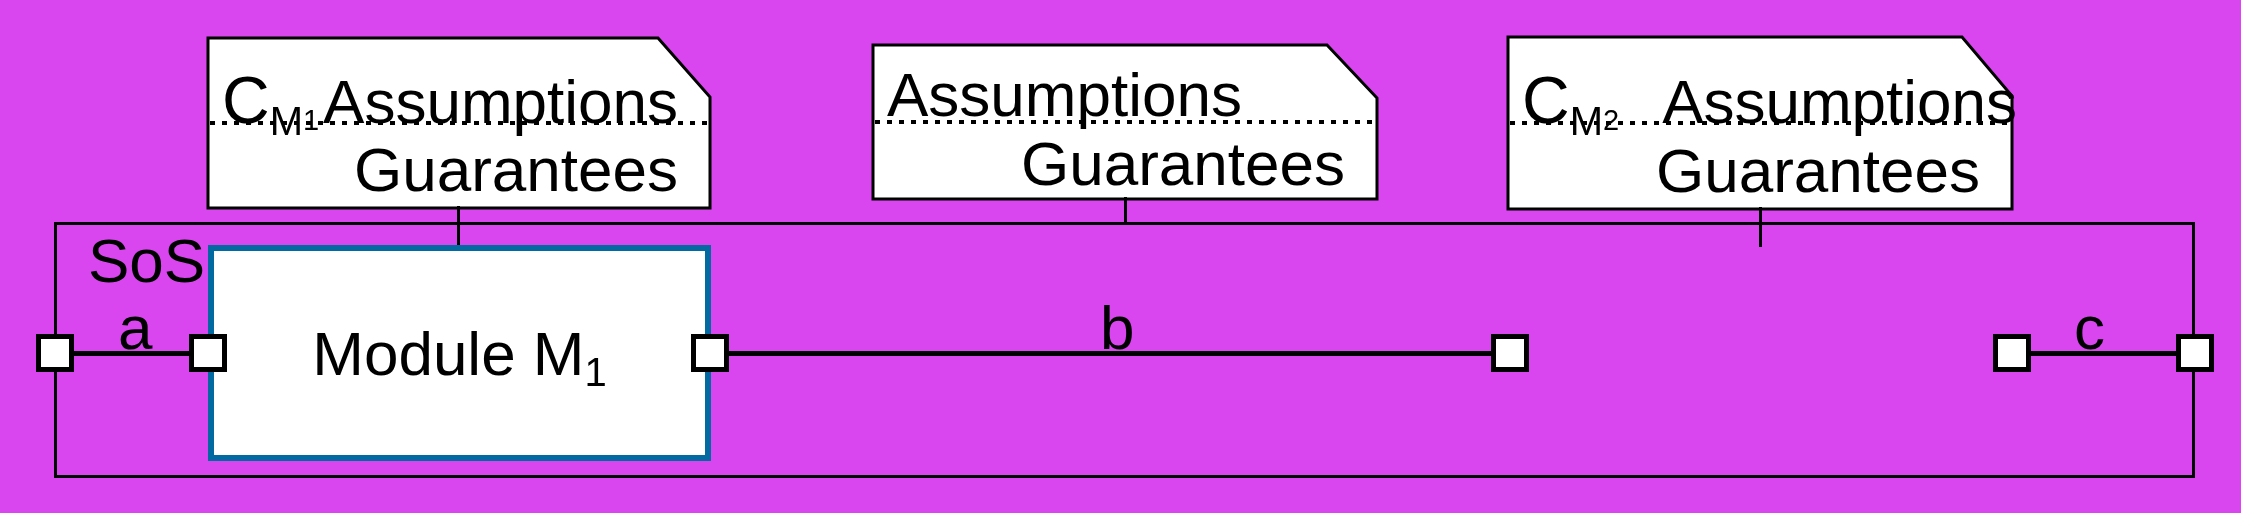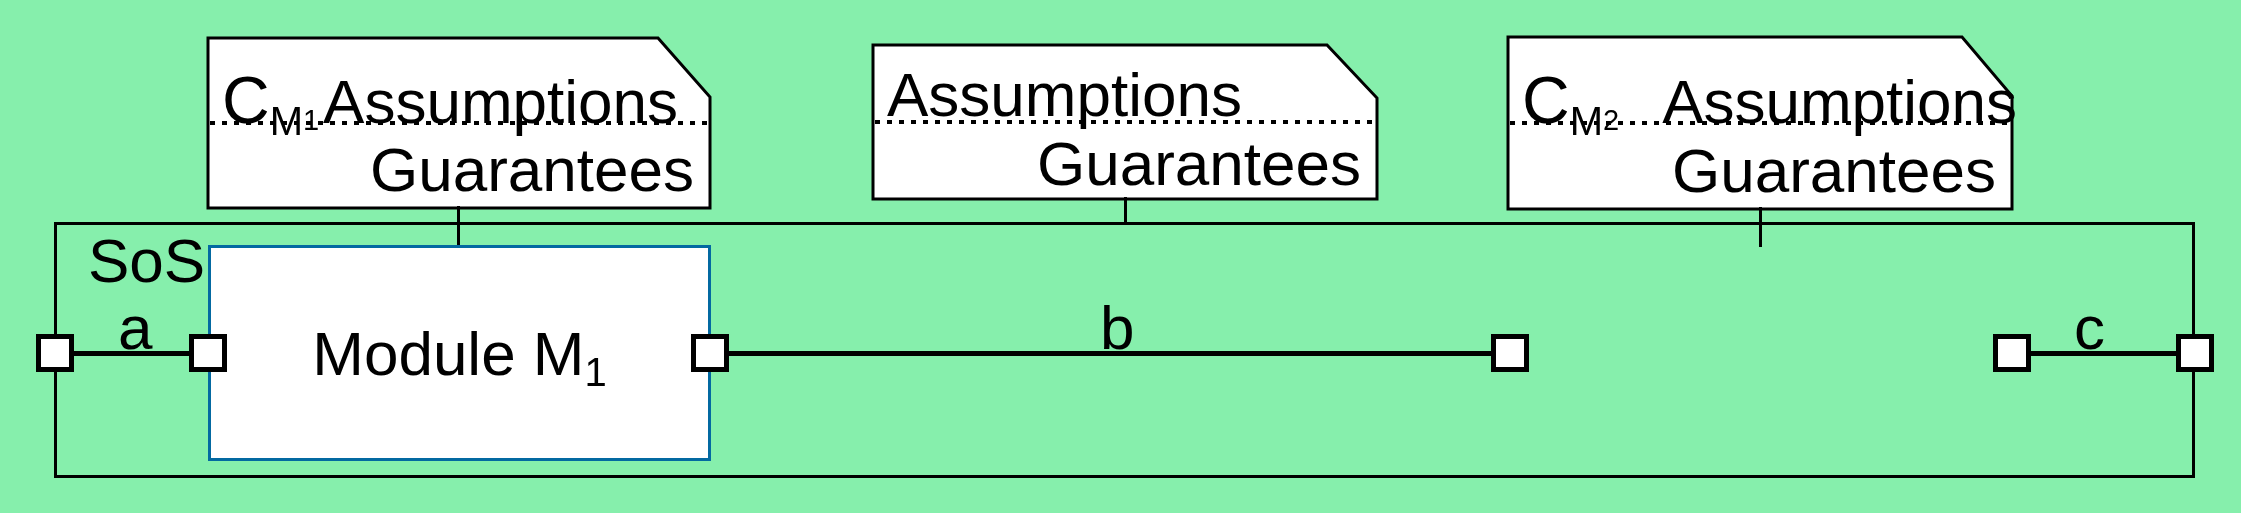--- a/index.html
+++ b/index.html
@@ -1,20 +1,20 @@
 <!DOCTYPE html>
 <html><head>
 <meta charset="utf-8">
 <style>
   html, body { margin: 0; padding: 0; background: #ffffff; }
   #canvas {
     position: relative;
     width: 2241px;
     height: 513px;
-    background: #86efac;
+    background: #d946ef;
     font-family: "Liberation Sans", "DejaVu Sans", sans-serif;
     color: #000000;
     overflow: hidden;
   }
 
   
   .sos-box {
     position: absolute;
     left: 54px; top: 222px;
     width: 2141px; height: 256px;
@@ -27,21 +27,21 @@
     left: 88px; top: 230px;
     font-size: 62px;
     line-height: 1.0;
     color: #000;
     white-space: nowrap;
   }
 
   
   .module-box {
     position: absolute;
-    border: 3px solid #0369a1;
+    border: 6px solid #0369a1;
     box-sizing: border-box;
     background: #ffffff;
     display: flex;
     align-items: center;
     justify-content: center;
     font-size: 62px;
     white-space: nowrap;
   }
   #module-m1 { left: 208px; top: 245px; width: 503px; height: 216px; }
   #module-m2 { left: 1510px; top: 245px; width: 503px; height: 218px; }
@@ -57,21 +57,21 @@
     justify-content: space-between;
     align-items: baseline;
     font-size: 62px;
     white-space: nowrap;
   }
   .contract-symbol { font-size: 66px; }
   .contract-symbol .sub { font-size: 40px; vertical-align: -0.3em; line-height: 0; }
   .contract-symbol .subsub { font-size: 29px; vertical-align: -0.25em; line-height: 0; }
   .contract-row2 {
     position: absolute;
-    right: 18px;
+    right: 34px;
     font-size: 62px;
     white-space: nowrap;
     text-align: right;
   }
 
   
   .vconn { position: absolute; width: 3px; background: #000; }
 
   
   .hline { position: absolute; height: 5px; background: #000; }

